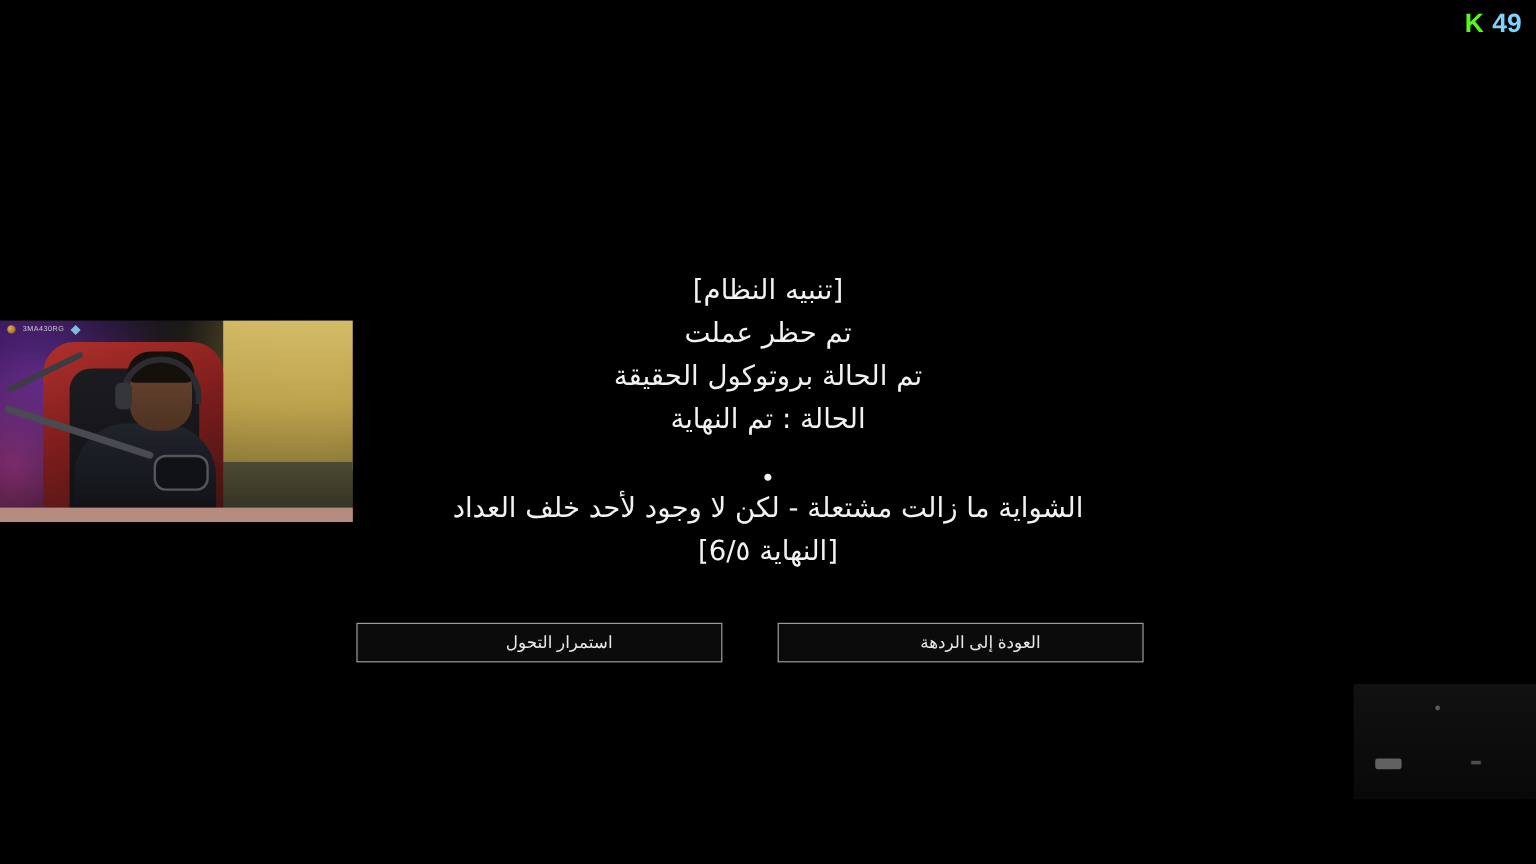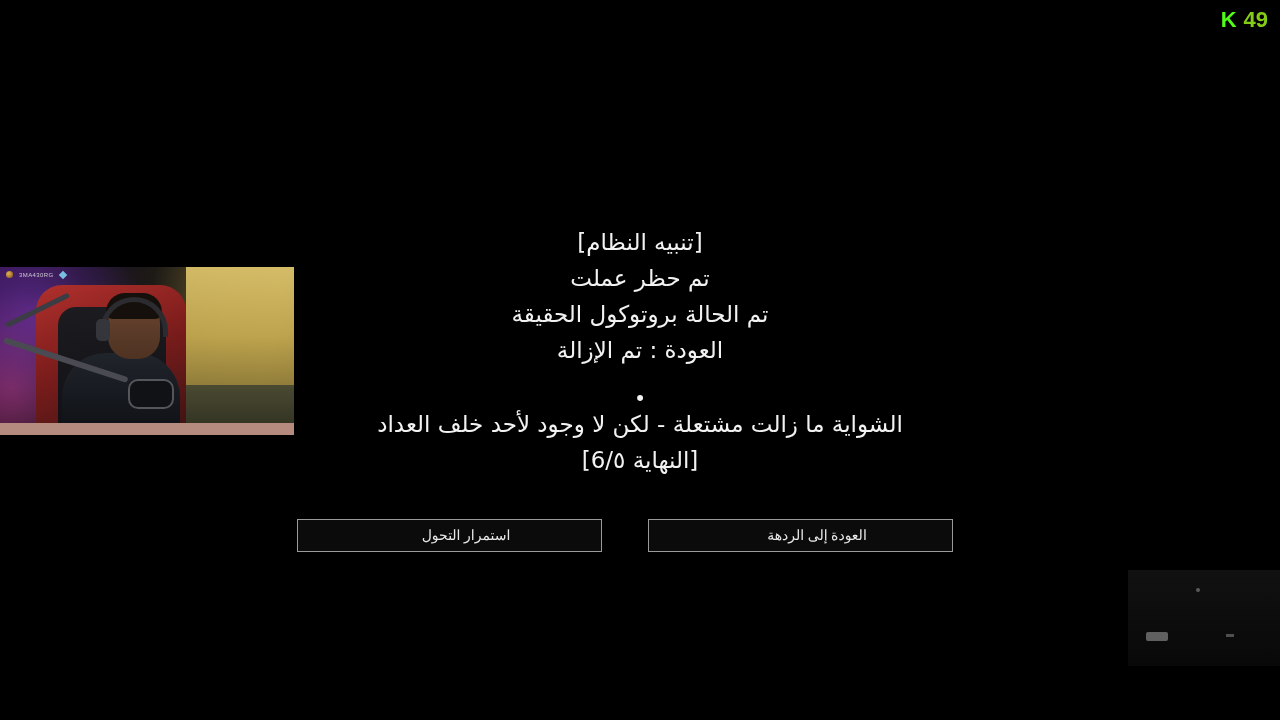--- a/index.html
+++ b/index.html
@@ -33,21 +33,21 @@
   #kick-logo {
     font-size: 22px;
     font-weight: bold;
     color: #53fc18;
     line-height: 1;
     letter-spacing: -1px;
   }
   #kick-count {
     font-size: 22px;
     font-weight: bold;
-    color: #84cc16;
+    color: #7dd3fc;
     line-height: 1;
   }
 
   
   #cam-wrap {
     position: absolute;
     left: 0;
     top: 267px;
     width: 294px;
     height: 168px;
@@ -246,21 +246,21 @@
     justify-content: space-between;
     align-items: center;
   }
   .choice-btn {
     width: 305px;
     height: 33px;
     background: #0b0b0b;
     border: 1px solid #9a9a9a;
     color: #e9e9e9;
     font-size: 14px;
-    font-family: Liberation Serif, serif;
+    font-family: Liberation Sans, sans-serif;
     direction: rtl;
     display: flex;
     align-items: center;
     justify-content: center;
     cursor: pointer;
     box-sizing: border-box;
     letter-spacing: .2px;
     padding-left: 33px;
   }
 
@@ -329,21 +329,21 @@
     <span>3MA430RG</span>
     <span class="hud-diamond"></span>
   </div>
   <div id="cam-bottom-strip"></div>
 </div>
 
 <div id="message-block">
   <div class="msg-line">[تنبيه النظام]</div>
   <div class="msg-line">تم حظر عملت</div>
   <div class="msg-line">تم الحالة بروتوكول الحقيقة</div>
-  <div class="msg-line">العودة : تم الإزالة</div>
+  <div class="msg-line">الحالة : تم النهاية</div>
   <div class="msg-gap"></div>
   <div class="msg-dot">•</div>
   <div class="msg-line">الشواية ما زالت مشتعلة - لكن لا وجود لأحد خلف العداد</div>
   <div class="msg-line">[النهاية 6/٥]</div>
 </div>
 
 <div id="button-row">
   <div class="choice-btn">استمرار التحول</div>
   <div class="choice-btn">العودة إلى الردهة</div>
 </div>

